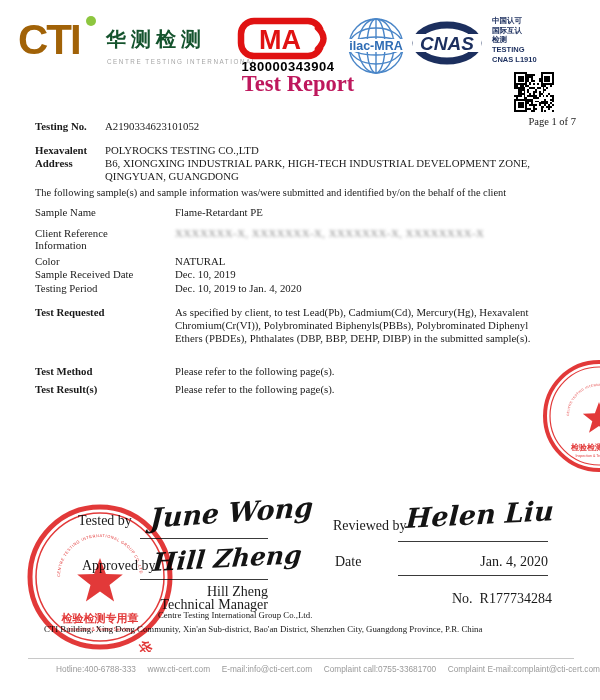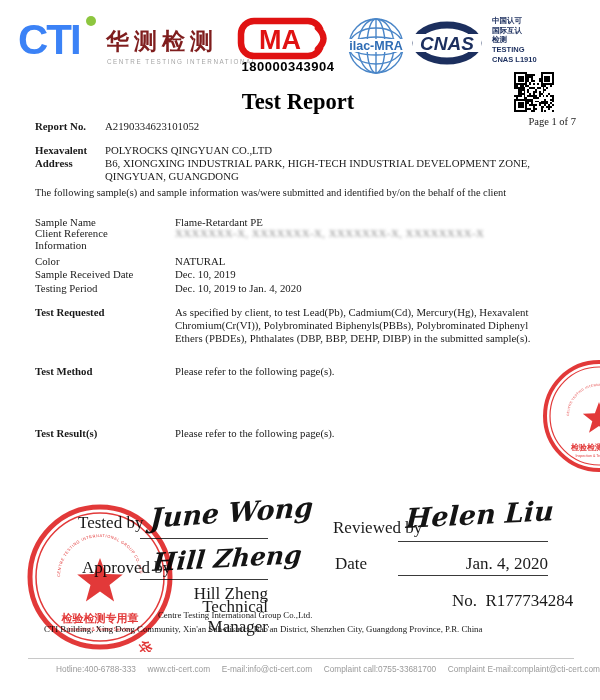--- a/index.html
+++ b/index.html
@@ -1,43 +1,43 @@
 <!DOCTYPE html>
 <html><head>
 <meta charset="utf-8">
 <style>
   html,body{margin:0;padding:0;}
   .page{position:relative;width:600px;height:700px;background:#ffffff;overflow:hidden;
         font-family:"Liberation Serif",serif;color:#1a1a1a;}
   .abs{position:absolute;}
   
   .cti-word{left:18px;top:20px;font-family:"Liberation Sans",sans-serif;font-weight:800;
-            font-size:42px;letter-spacing:-2px;color:#3b82f6;line-height:40px;}
+            font-size:42px;letter-spacing:-2px;color:#a16207;line-height:40px;}
   .cti-dot{left:86px;top:16px;width:10px;height:10px;border-radius:50%;background:#8dc63f;}
-  .cti-cn{left:106px;top:26px;font-size:23px;letter-spacing:5px;color:#7f1d1d;font-weight:bold;}
+  .cti-cn{left:106px;top:26px;font-size:20px;letter-spacing:5px;color:#14532d;font-weight:bold;}
   .cti-sub{left:107px;top:58px;font-family:"Liberation Sans",sans-serif;font-size:6.3px;
            letter-spacing:1.55px;color:#a6a6a6;}
   .cma-number{left:232px;top:59px;width:112px;text-align:center;color:#000000;
               font-family:"Liberation Sans",sans-serif;font-weight:bold;font-size:13px;letter-spacing:.5px;}
-  .report-title{left:178px;top:89px;width:240px;text-align:center;font-size:22.5px;font-weight:bold;color:#000000;}
+  .report-title{left:178px;top:71px;width:240px;text-align:center;font-size:22.5px;font-weight:bold;color:#be185d;}
   .accred{left:492px;top:16px;font-family:"Liberation Sans",sans-serif;font-weight:bold;
           font-size:7.5px;line-height:9.7px;color:#1c2f5e;}
   .accred div{white-space:nowrap;}
   .page-num{left:500px;top:116px;width:76px;text-align:right;font-size:10.5px;}
   
   .row{left:35px;font-size:10.8px;white-space:nowrap;}
   .lbl{font-weight:bold;}
   .val1{position:absolute;left:70px;text-align:right;} 
   .val2{position:absolute;left:140px;} 
   .intro{left:35px;top:186px;width:548px;font-size:10.4px;font-weight:normal;line-height:13.2px;white-space:normal;}
   .redacted{filter:blur(1.7px);color:#8e8e8e;letter-spacing:.5px;}
   
   .sig{font-family:"DejaVu Serif",serif;font-style:italic;font-weight:600;color:#141414;z-index:5;}
   .sigline{border-top:1.5px solid #3a3a3a;height:0;z-index:4;}
-  .slabel{font-size:17px;}
+  .slabel{font-size:14px;}
   .center{text-align:right;}
   .pre{white-space:pre;}
   
   .stamp{mix-blend-mode:multiply;opacity:.93;z-index:10;}
   
   .foot-company{left:158px;top:610px;font-size:8.8px;}
   .foot-addr{left:44px;top:624px;font-size:8.8px;white-space:nowrap;}
   .foot-line{left:28px;top:658px;width:546px;border-top:1px solid #c8c8c8;height:0;}
   .foot-contacts{left:0;top:664px;width:600px;text-align:right;font-family:"Liberation Sans",sans-serif;
                  font-size:8.3px;color:#9a9a9a;}
@@ -234,38 +234,38 @@
         <rect x="32" y="4" width="6" height="6"></rect>
         <rect x="1" y="29" width="12" height="12" fill="none" stroke="#000" stroke-width="2"></rect>
         <rect x="4" y="32" width="6" height="6"></rect>
       </g>
     </svg>
 
   <div class="abs report-title">Test Report</div>
   <div class="abs page-num">Page 1 of 7</div>
 
   <div class="abs row" style="top:120px;">
-    <span class="lbl">Report No.</span>
+    <span class="lbl">Testing No.</span>
     <span class="val1">A2190334623101052</span>
   </div>
   <div class="abs row" style="top:144px;">
     <span class="lbl">Hexavalent</span>
-    <span class="val1">POLYROCKS QINGYUAN CO.,LTD</span>
+    <span class="val1">POLYROCKS TESTING CO.,LTD</span>
   </div>
   <div class="abs row" style="top:157px;">
     <span class="lbl">Address</span>
     <span class="val1">B6, XIONGXING INDUSTRIAL PARK, HIGH-TECH INDUSTRIAL DEVELOPMENT ZONE,</span>
   </div>
   <div class="abs row" style="top:170px;">
     <span class="val1">QINGYUAN, GUANGDONG</span>
   </div>
 
   <div class="abs intro">The following sample(s) and sample information was/were submitted and identified by/on the behalf of the client</div>
 
-  <div class="abs row" style="top:216px;">
+  <div class="abs row" style="top:206px;">
     <span>Sample Name</span>
     <span class="val2">Flame-Retardant PE</span>
   </div>
   <div class="abs row" style="top:227px;">
     <span>Client Reference</span>
     <span class="val2 redacted">XXXXXXX-X,  XXXXXXX-X,  XXXXXXX-X,  XXXXXXXX-X</span>
   </div>
   <div class="abs row" style="top:239px;">
     <span>Information</span>
   </div>
@@ -289,21 +289,21 @@
   <div class="abs row" style="top:319px;">
     <span class="val2">Chromium(Cr(VI)), Polybrominated Biphenyls(PBBs), Polybrominated Diphenyl</span>
   </div>
   <div class="abs row" style="top:332px;">
     <span class="val2">Ethers (PBDEs), Phthalates (DBP, BBP, DEHP, DIBP) in the submitted sample(s).</span>
   </div>
   <div class="abs row" style="top:365px;">
     <span class="lbl">Test Method</span>
     <span class="val2">Please refer to the following page(s).</span>
   </div>
-  <div class="abs row" style="top:383px;margin-top:44px;">
+  <div class="abs row" style="top:383px;">
     <span class="lbl">Test Result(s)</span>
     <span class="val2">Please refer to the following page(s).</span>
   </div>
 
   <div class="abs slabel" style="left:78px;top:513px;">Tested by</div>
   <div class="abs sig" style="left:150px;top:497px;font-size:27px;transform:rotate(-4deg) skewX(-7deg);">June Wong</div>
   <div class="abs sigline" style="left:140px;top:538px;width:128px;"></div>
 
   <div class="abs slabel" style="left:82px;top:558px;">Approved by</div>
   <div class="abs sig" style="left:153px;top:544px;font-size:25px;transform:rotate(-3deg) skewX(-8deg);">Hill Zheng</div>

